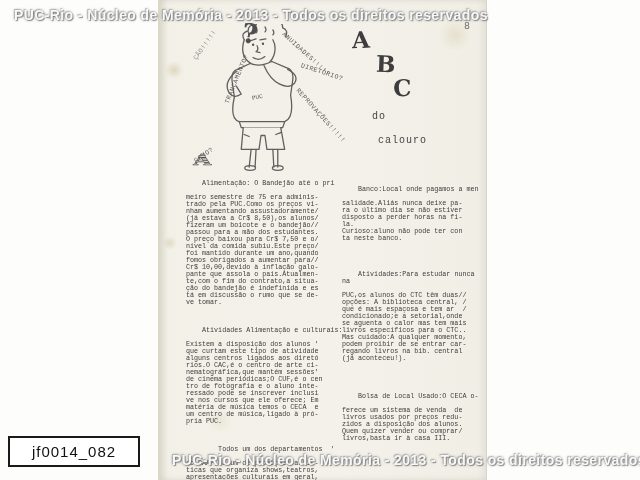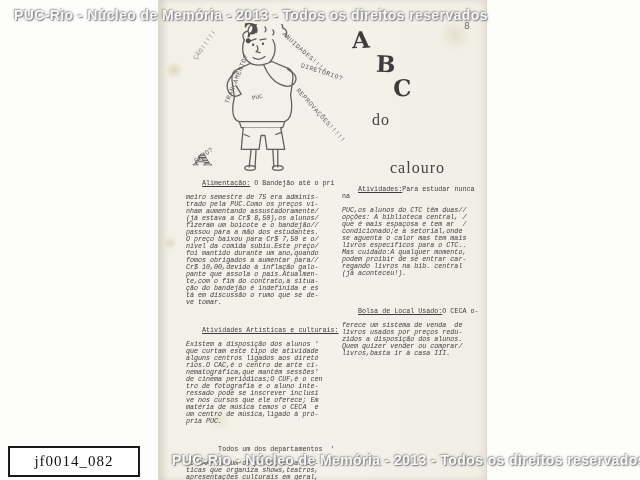--- a/index.html
+++ b/index.html
@@ -29,37 +29,37 @@
   
   .col{
     position:absolute;z-index:2;color:#3c3c3c;
     font-family:"Liberation Mono",monospace;font-size:6.7px;line-height:7.0px;
     letter-spacing:0;
   }
   .col-left{left:186px;top:173px;width:160px;}
   .col-right{left:342px;top:179px;width:142px;}
   .tblock{white-space:pre-wrap;margin:0 0 0 0;}
   .mb6{margin-bottom:6px;} .mb8{margin-bottom:8px;} .mb10{margin-bottom:10px;} .mb13{margin-bottom:13px;}
-  .u{text-decoration:underline;text-underline-offset:1px;}
-  .lines{white-space:pre-wrap;font-style:italic;}
+  .u{text-underline-offset:1px;}
+  .lines{white-space:pre-wrap;}
   .dropcap-a{position:absolute;left:192px;top:152px;z-index:2;}
   
   .title-letter{
     position:absolute;z-index:2;font-family:"DejaVu Serif",serif;font-weight:bold;
     color:#3d3d3d;font-size:23px;
   }
   .tl-a{left:352px;top:26px;transform:rotate(-2deg);}
   .tl-b{left:376px;top:50px;transform:rotate(2deg);}
   .tl-c{left:393px;top:74px;transform:rotate(-1deg);}
   .title-word{
-    position:absolute;z-index:2;font-family:Liberation Serif, serif;
-    color:#444;font-size:16px;letter-spacing:1px;
+    position:absolute;z-index:2;font-family:Liberation Mono, monospace;
+    color:#444;font-size:10px;letter-spacing:1px;
   }
   .tw-do{left:372px;top:111px;}
-  .tw-calouro{left:390px;top:135px;margin-top:24px;}
+  .tw-calouro{left:378px;top:135px;}
   
   .sw{
     position:absolute;z-index:2;font-family:"Liberation Mono",monospace;
     font-size:6.5px;color:#5c5c5c;letter-spacing:0.5px;transform-origin:0 50%;
     white-space:nowrap;
   }
   .sw1{left:195px;top:56px;transform:rotate(-55deg);color:#8a8a86;}
   .sw2{left:227px;top:100px;transform:rotate(-68deg);}
   .sw3{left:195px;top:158px;transform:rotate(-35deg);}
   .sw4{left:283px;top:30px;transform:rotate(42deg);}
@@ -81,24 +81,24 @@
     font-size:14px;letter-spacing:0.4px;color:rgba(255,255,255,0.93);white-space:nowrap;
     text-shadow:
       1px 1px 1px rgba(110,110,110,0.75),
       -1px -1px 1px rgba(140,140,140,0.55),
       0 0 3px rgba(120,120,120,0.8);
   }
   .wm-top{left:14px;top:7px;}
   .wm-bottom{left:172px;top:452px;}
   
   .photo-label{
-    position:absolute;left:8px;top:446px;width:128px;height:27px;z-index:7;
+    position:absolute;left:8px;top:436px;width:128px;height:27px;z-index:7;
     background:#ffffff;border:2px solid #1a1a1a;
     display:flex;align-items:center;justify-content:center;
-    font-family:Liberation Serif, serif;font-size:15px;color:#111;letter-spacing:1px;
+    font-family:Liberation Sans, sans-serif;font-size:15px;color:#111;letter-spacing:1px;
   }
 </style>
 </head>
 <body>
 
 <div class="scan-page"></div>
 
 <div class="page-number">8</div>
 
 <svg class="doodle" viewBox="0 0 110 150">
@@ -172,21 +172,21 @@
 foi mantido durante um ano,quando
 fomos obrigados a aumentar para//
 Cr$ 10,00,devido à inflação galo-
 pante que assola o país.Atualmen-
 te,com o fim do contrato,a situa-
 ção do bandejão é indefinida e es
 tá em discussão o rumo que se de-
 ve tomar.</div>
   </div>
   <div class="tblock">
-    <span class="u">Atividades Artísticas e culturais:</span><span></span>
+    <span class="u">Atividades Alimentação e culturais:</span><span></span>
     <div class="lines">Existem a disposição dos alunos '
 que curtam este tipo de atividade
 alguns centros ligados aos diretó
 rios.O CAC,é o centro de arte ci-
 nematográfica,que mantém sessões'
 de cinema periódicas;O CUF,é o cen
 tro de fotografia e o aluno inte-
 ressado pode se inscrever inclusi
 ve nos cursos que ele oferece; Em
 matéria de música temos o CECA  e
@@ -198,20 +198,29 @@
     <div class="lines">do DAAF,há um de promoções artís-
 ticas que organiza shows,teatros,
 apresentações culturais em geral,
 e está muito propenso a este  ano
 montar um festival.</div>
   </div>
 
 </div>
 
 <div class="col col-right">
+  <div class="tblock mb8">
+    <span class="u">Banco:</span><span>Local onde pagamos a men</span>
+    <div class="lines">salidade.Aliás nunca deixe pa-
+ra o último dia se não estiver
+disposto a perder horas na fi-
+la.
+Curioso:aluno não pode ter con
+ta neste banco.</div>
+  </div>
   <div class="tblock mb10">
     <span class="u">Atividades:</span><span>Para estudar nunca na</span>
     <div class="lines">PUC,os alunos do CTC têm duas//
 opções: A biblioteca central, /
 que é mais espaçosa e tem ar  /
 condicionado;e a setorial,onde
 se aguenta o calor mas tem mais
 livros específicos para o CTC..
 Mas cuidado:A qualquer momento,
 podem proibir de se entrar car-

